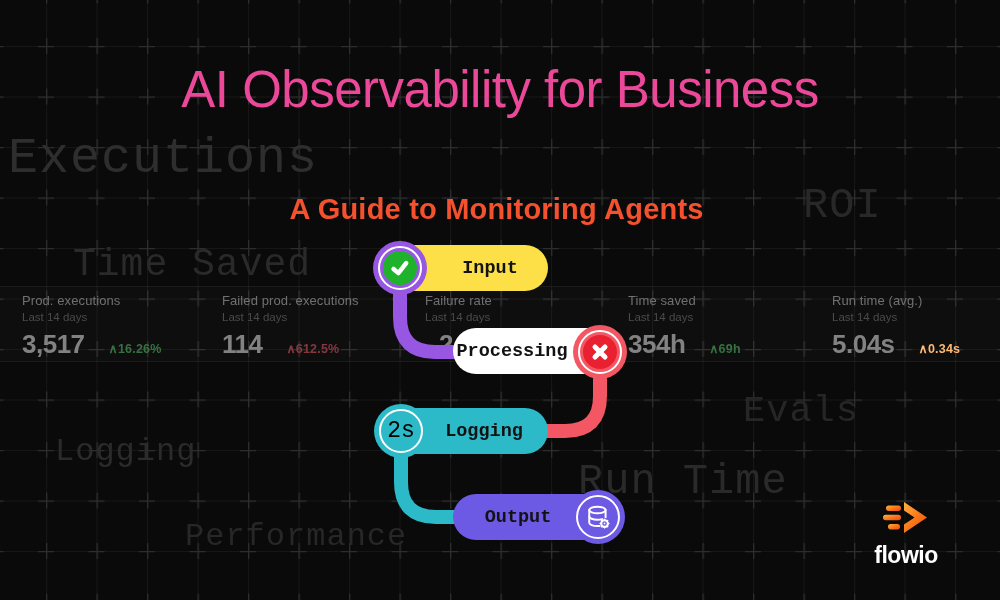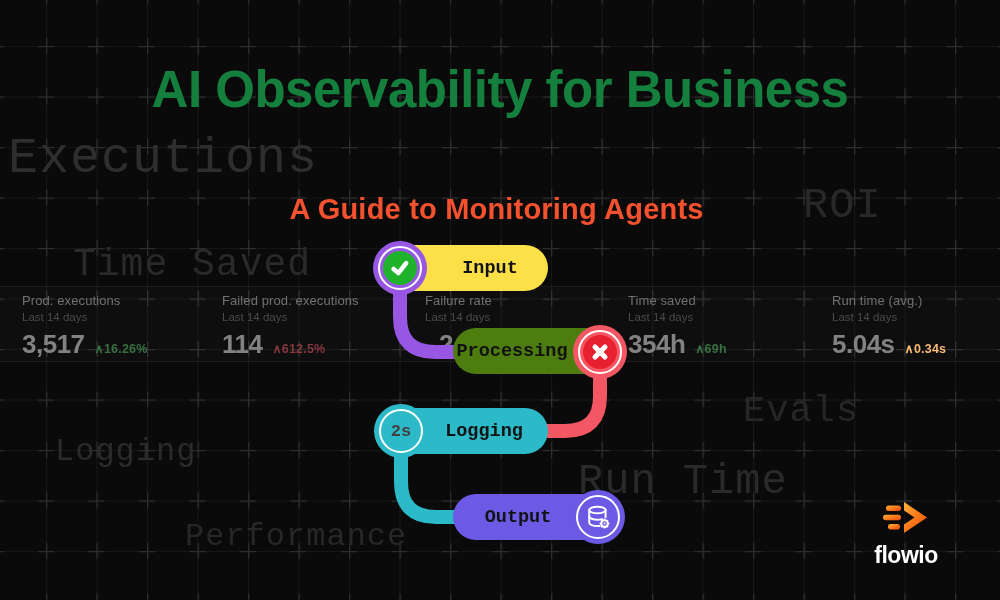--- a/index.html
+++ b/index.html
@@ -18,50 +18,50 @@
   .bg-runtime{left:578px;top:458px;font-size:42px;color:#2a2a2a;}
   .bg-performance{left:185px;top:518px;font-size:32px;color:#272727;}
   
   #stats-band{position:absolute;left:0;top:286px;width:1000px;height:74px;
               background:rgba(255,255,255,0.018);
               border-top:1px solid rgba(255,255,255,0.055);
               border-bottom:1px solid rgba(255,255,255,0.055);z-index:2;}
   .stat{position:absolute;top:6px;}
   .stat .lbl{font-size:13px;font-weight:normal;color:#717171;letter-spacing:.1px;}
   .stat .per{font-size:11.5px;color:#4b4b4b;margin-top:3px;}
-  .stat .vrow{display:flex;align-items:baseline;gap:10px;margin-top:6px;}
+  .stat .vrow{display:flex;align-items:baseline;gap:24px;margin-top:6px;}
   .stat .val{font-size:26px;font-weight:bold;color:#828282;letter-spacing:-.5px;}
   .stat .dlt{font-size:12.5px;font-weight:bold;letter-spacing:.2px;}
   .s1{left:22px;}.s2{left:222px;}.s3{left:425px;}.s4{left:628px;}.s5{left:832px;}
   .s3 .val{margin-left:14px;}
   .dlt.green{color:#377142;}
   .dlt.red{color:#86383f;}
   .dlt.gray{color:#fdba74;}
   
   #headline{position:absolute;left:0;top:60px;width:1000px;text-align:center;z-index:6;}
-  #headline .t{font-size:51px;line-height:59px;font-weight:bold;color:#15803d;letter-spacing:-.5px;}
+  #headline .t{font-size:51px;line-height:59px;font-weight:normal;color:#ec4899;letter-spacing:-.5px;}
   #subtitle{position:absolute;left:0;top:193px;width:993px;text-align:center;z-index:6;
             font-size:29px;font-weight:bold;color:#f4512e;letter-spacing:.2px;}
   
   #conn-svg{position:absolute;inset:0;z-index:3;}
   
   .node{position:absolute;z-index:4;}
   .pill-body{position:absolute;height:46px;border-radius:23px;display:flex;align-items:center;}
   .pill-label{width:100%;text-align:center;font-family:"Liberation Mono",monospace;
               font-weight:bold;font-size:18.5px;color:#121212;letter-spacing:0;}
   .big-circle{position:absolute;width:54px;height:54px;border-radius:50%;}
   .ring{position:absolute;inset:5px;border:2.5px solid #ffffff;border-radius:50%;
         display:flex;align-items:center;justify-content:center;}
   .badge{width:34px;height:34px;border-radius:50%;display:flex;align-items:center;justify-content:center;}
-  .badge-2s{font-family:"Liberation Mono",monospace;font-weight:bold;font-size:17px;color:#404040;}
+  .badge-2s{font-family:"Liberation Mono",monospace;font-weight:normal;font-size:23px;color:#000000;}
   
   .node-input .pill-body{left:388px;top:245px;width:160px;background:#fde047;padding-left:44px;box-sizing:border-box;}
   .node-input .big-circle{left:373px;top:241px;background:#9857e3;}
   .badge-check{background:#1fb32c;transform:rotate(-4deg);}
-  .node-processing .pill-body{left:453px;top:328px;width:160px;background:#4d7c0f;padding-right:42px;box-sizing:border-box;justify-content:flex-end;}
+  .node-processing .pill-body{left:453px;top:328px;width:160px;background:#ffffff;padding-right:42px;box-sizing:border-box;justify-content:flex-end;}
   .node-processing .big-circle{left:573px;top:325px;background:#f25763;}
   .badge-x{background:#e9202f;}
   .node-logging .pill-body{left:390px;top:408px;width:158px;background:#2cbac9;padding-left:30px;box-sizing:border-box;}
   .node-logging .big-circle{left:374px;top:404px;background:#2cbac9;}
   .node-output .pill-body{left:453px;top:494px;width:160px;background:#6c59e4;padding-right:30px;box-sizing:border-box;}
   .node-output .big-circle{left:571px;top:490px;background:#6c59e4;}
   
   #logo{position:absolute;left:866px;top:500px;width:80px;text-align:center;z-index:6;}
   #logo-text{margin-top:2px;font-size:23px;font-weight:bold;color:#ffffff;letter-spacing:-.5px;}
 </style>

